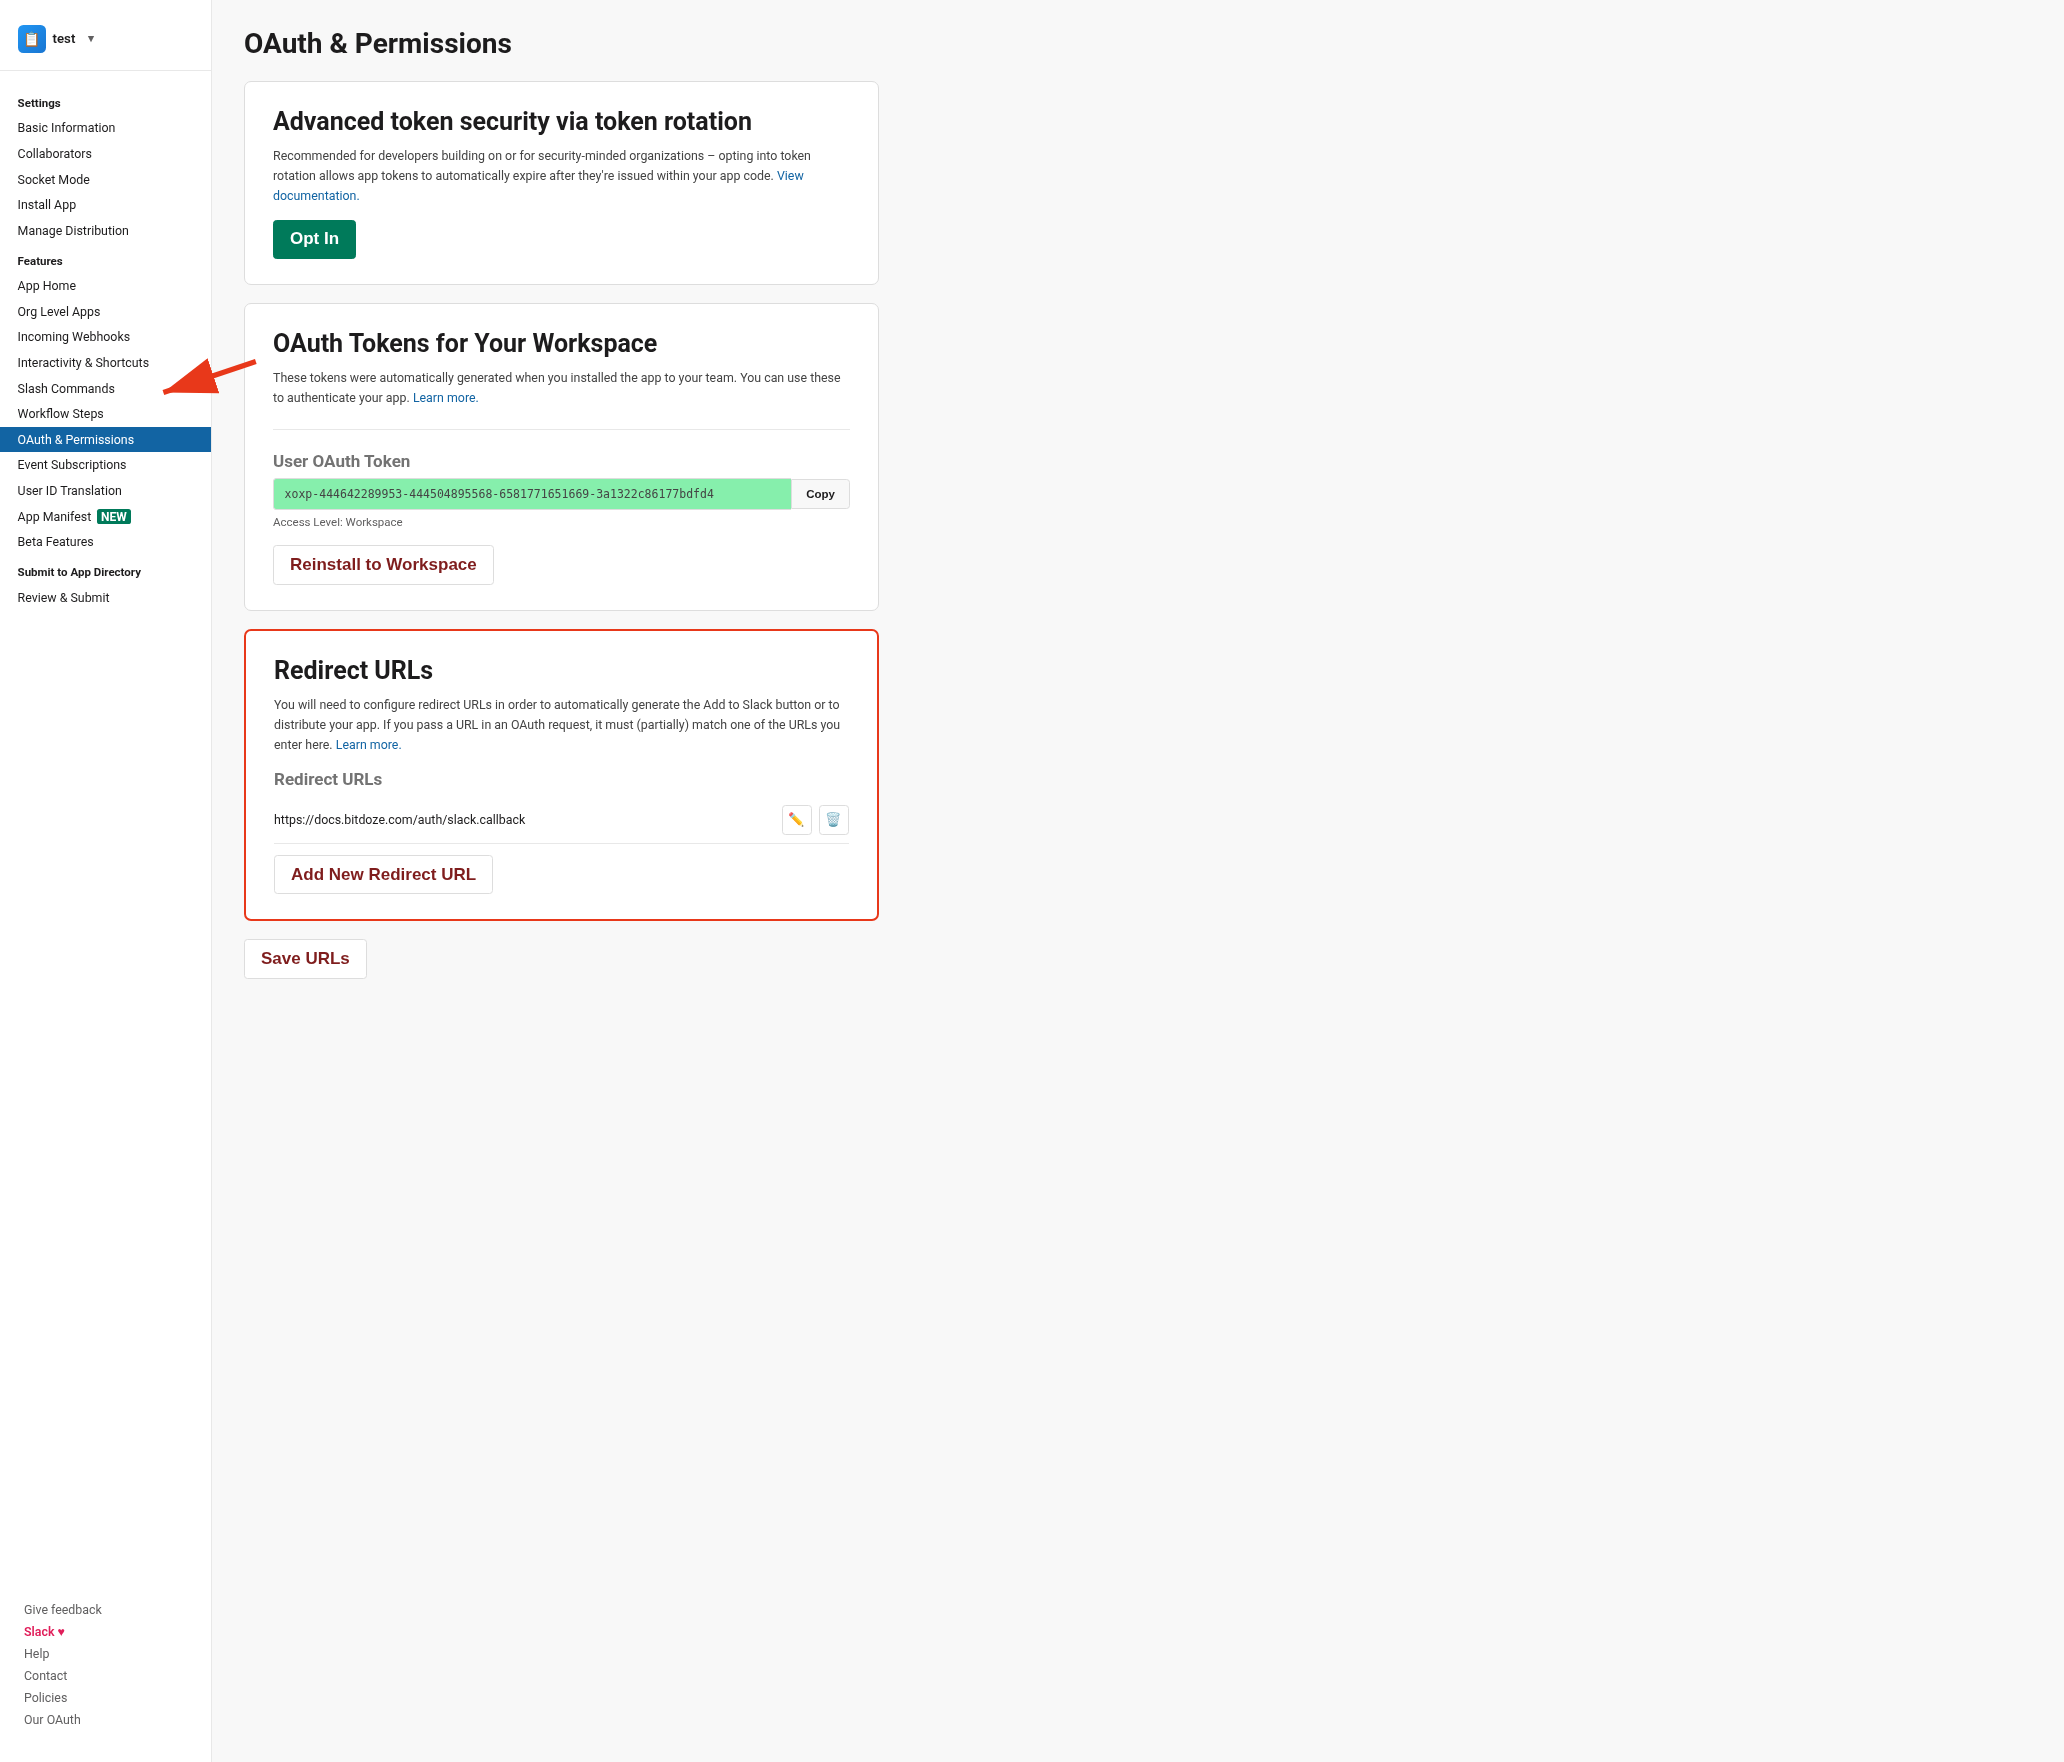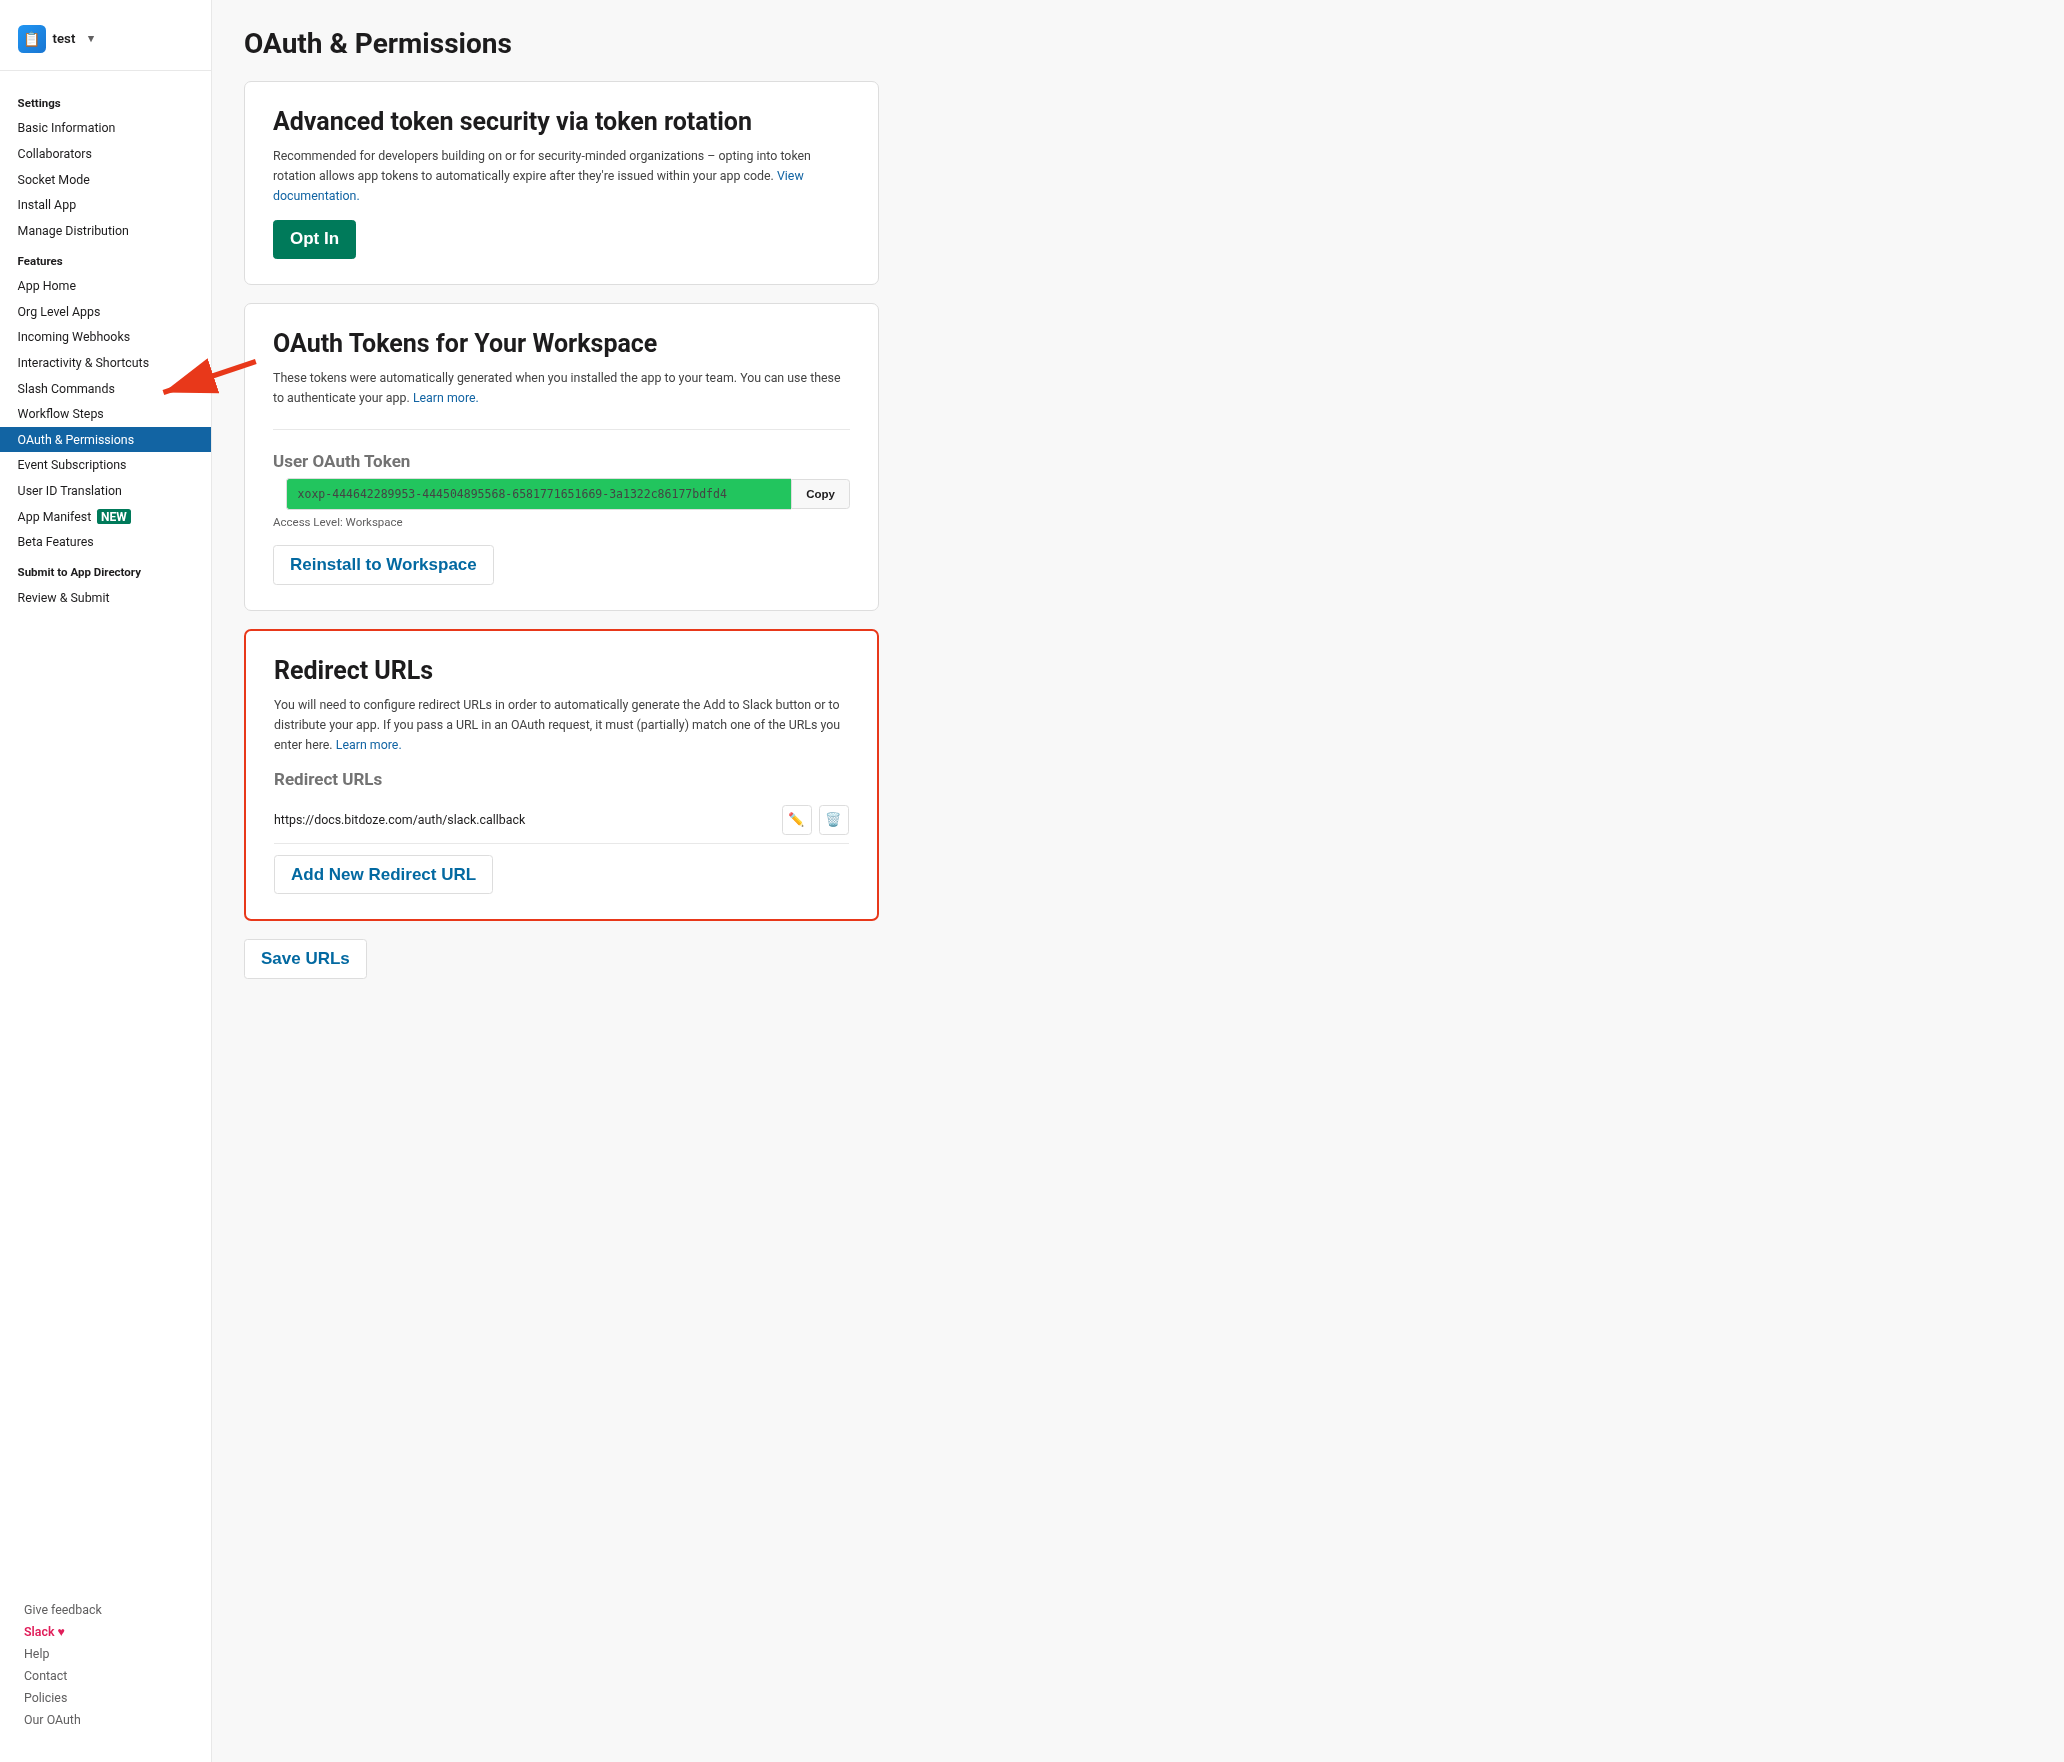--- a/index.html
+++ b/index.html
@@ -150,21 +150,21 @@
       cursor: pointer;
       border: 0.9px solid transparent;
     }
     .btn-primary {
       background: #007a5a;
       color: #fff;
       border-color: #007a5a;
     }
     .btn-secondary {
       background: #fff;
-      color: #0369a1;
+      color: #7f1d1d;
       border-color: #ddd;
     }
     
     .field-label {
       font-size: 17px;
       font-weight: 700;
       color: #737373;
       margin-bottom: 7px;
     }
     .token-row {
@@ -173,27 +173,26 @@
       gap: 0;
       margin-bottom: 5.3px;
     }
     .token-input {
       flex: 1;
       padding: 8px 10.6px;
       font-size: 11.5px;
       border: 0.9px solid #ddd;
       border-right: none;
       border-radius: 3.5px 0 0 3.5px;
-      background: #22c55e;
+      background: #86efac;
       color: #444;
       font-family: monospace;
       overflow: hidden;
       white-space: nowrap;
       text-overflow: ellipsis;
-      margin-left: 13px;
     }
     .btn-copy {
       padding: 8px 14px;
       background: #f8f8f8;
       border: 0.9px solid #ddd;
       border-radius: 0 3.5px 3.5px 0;
       font-size: 11.5px;
       font-weight: 600;
       cursor: pointer;
       color: #1d1c1d;

